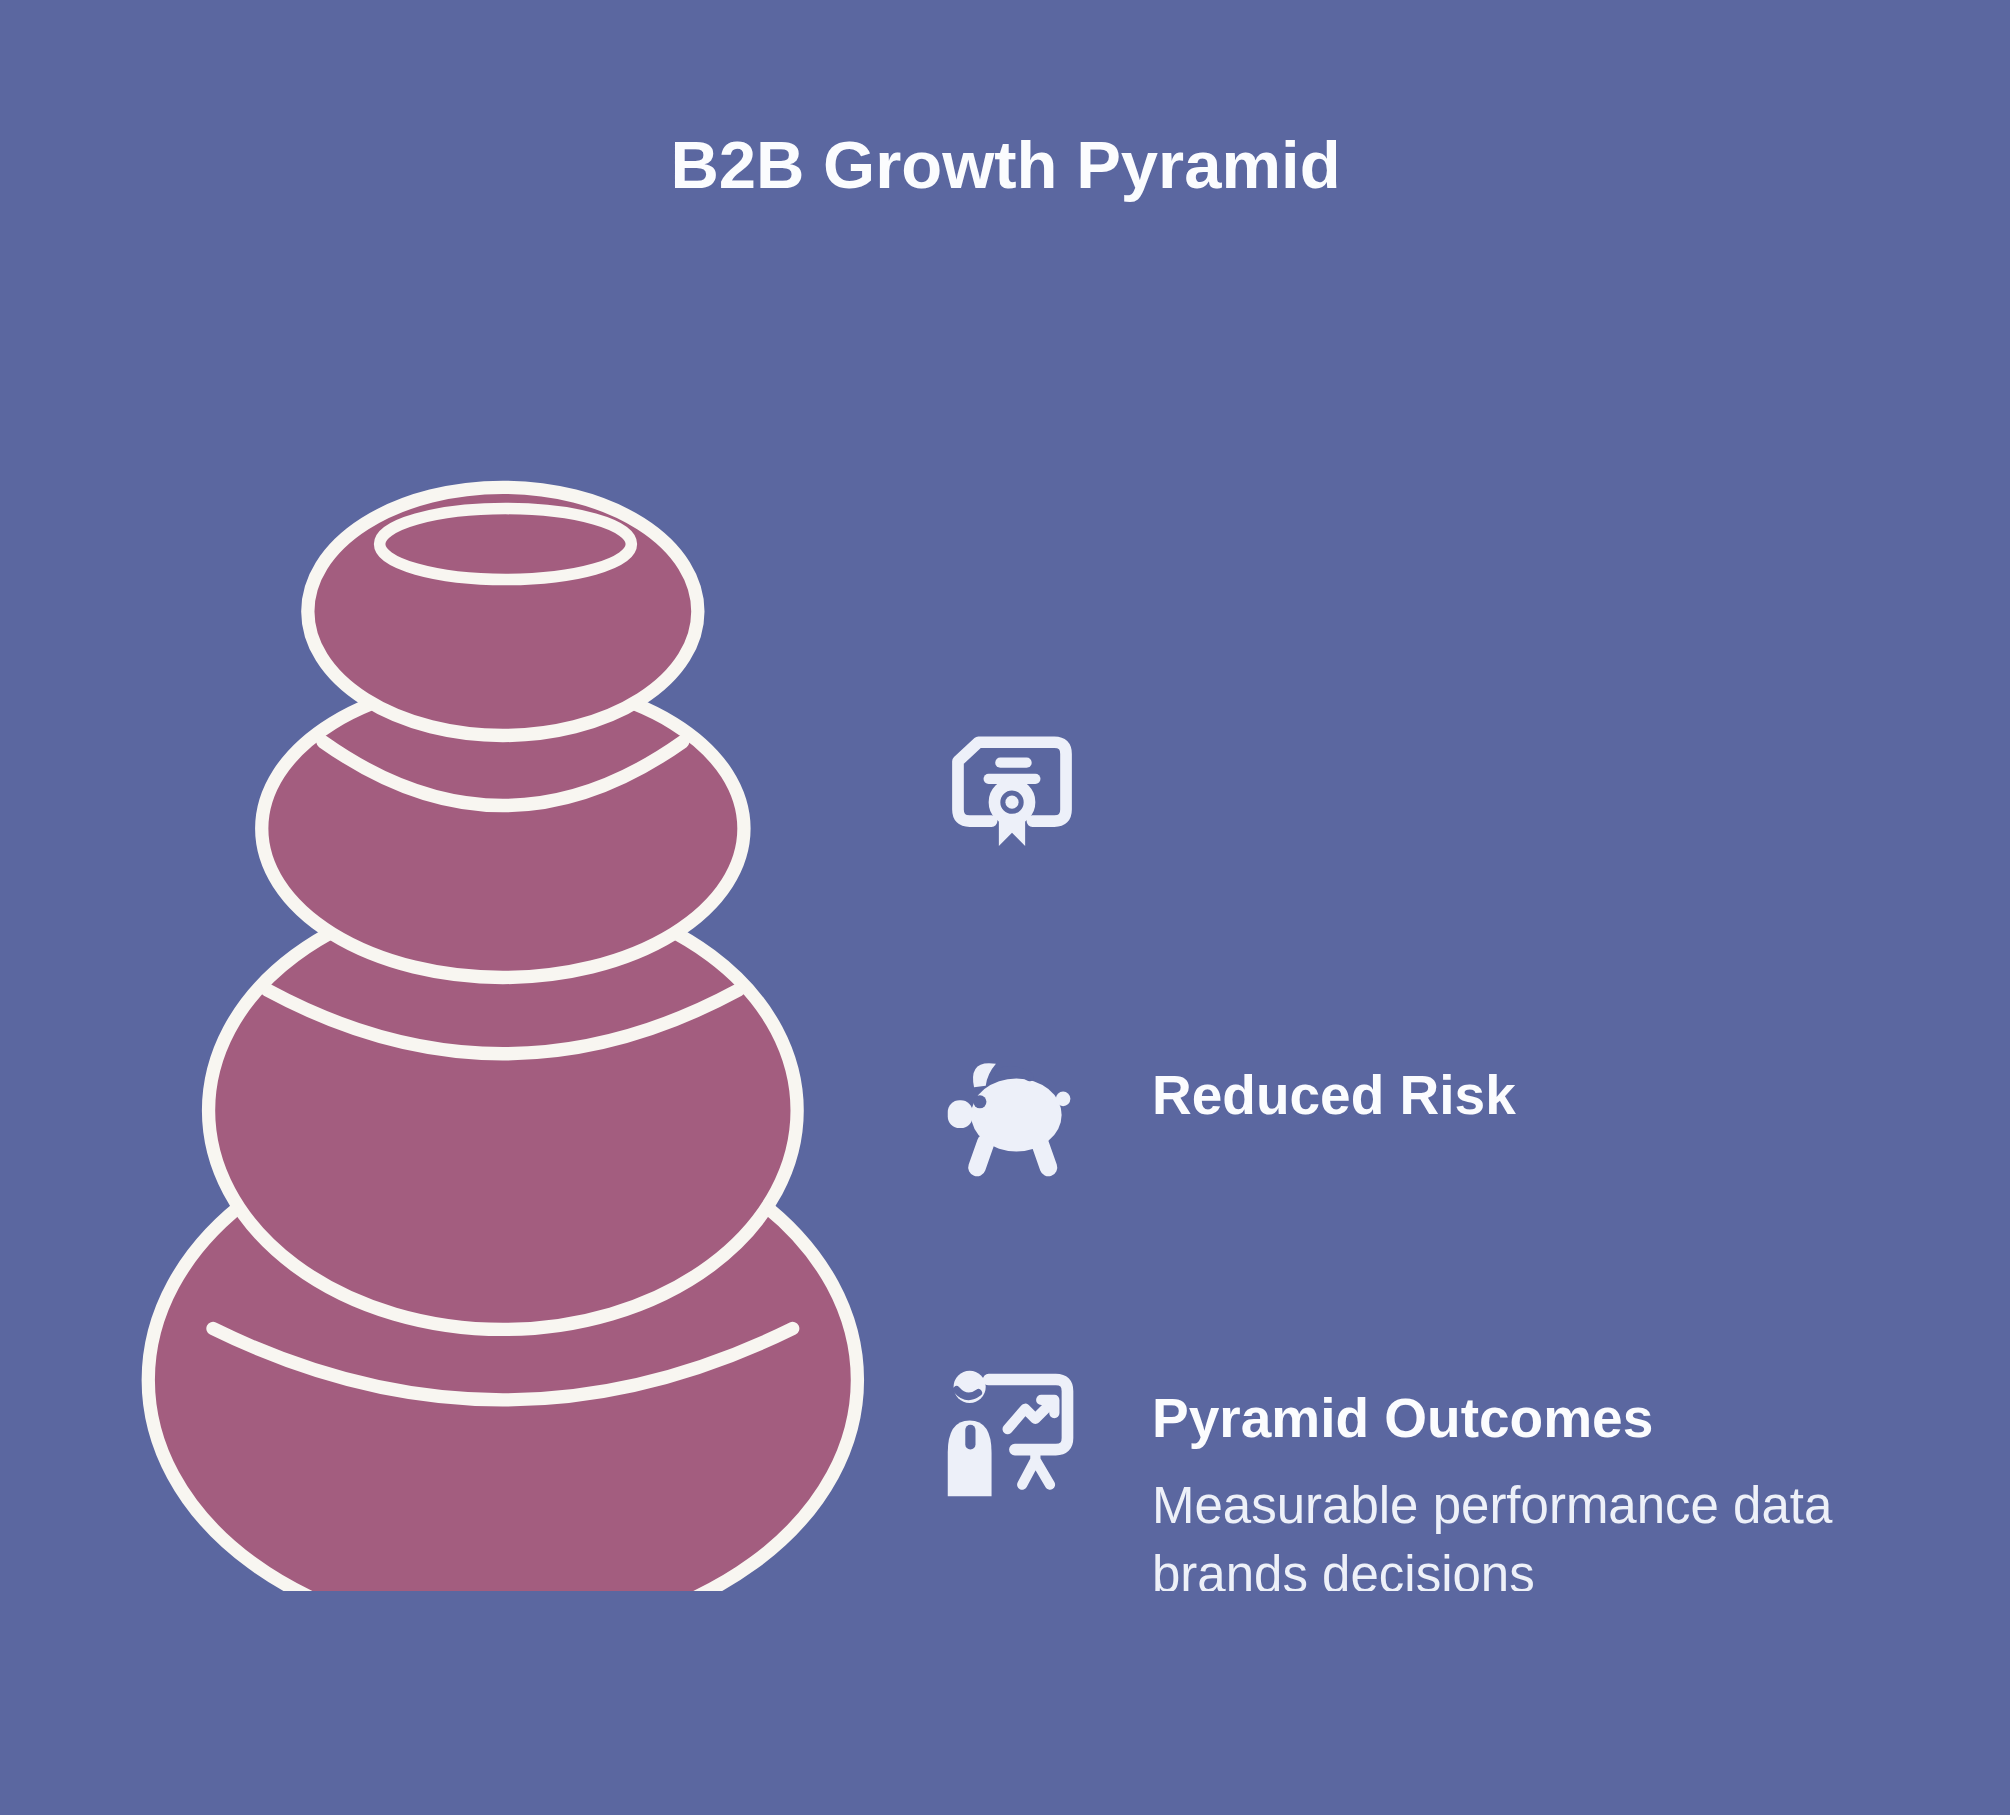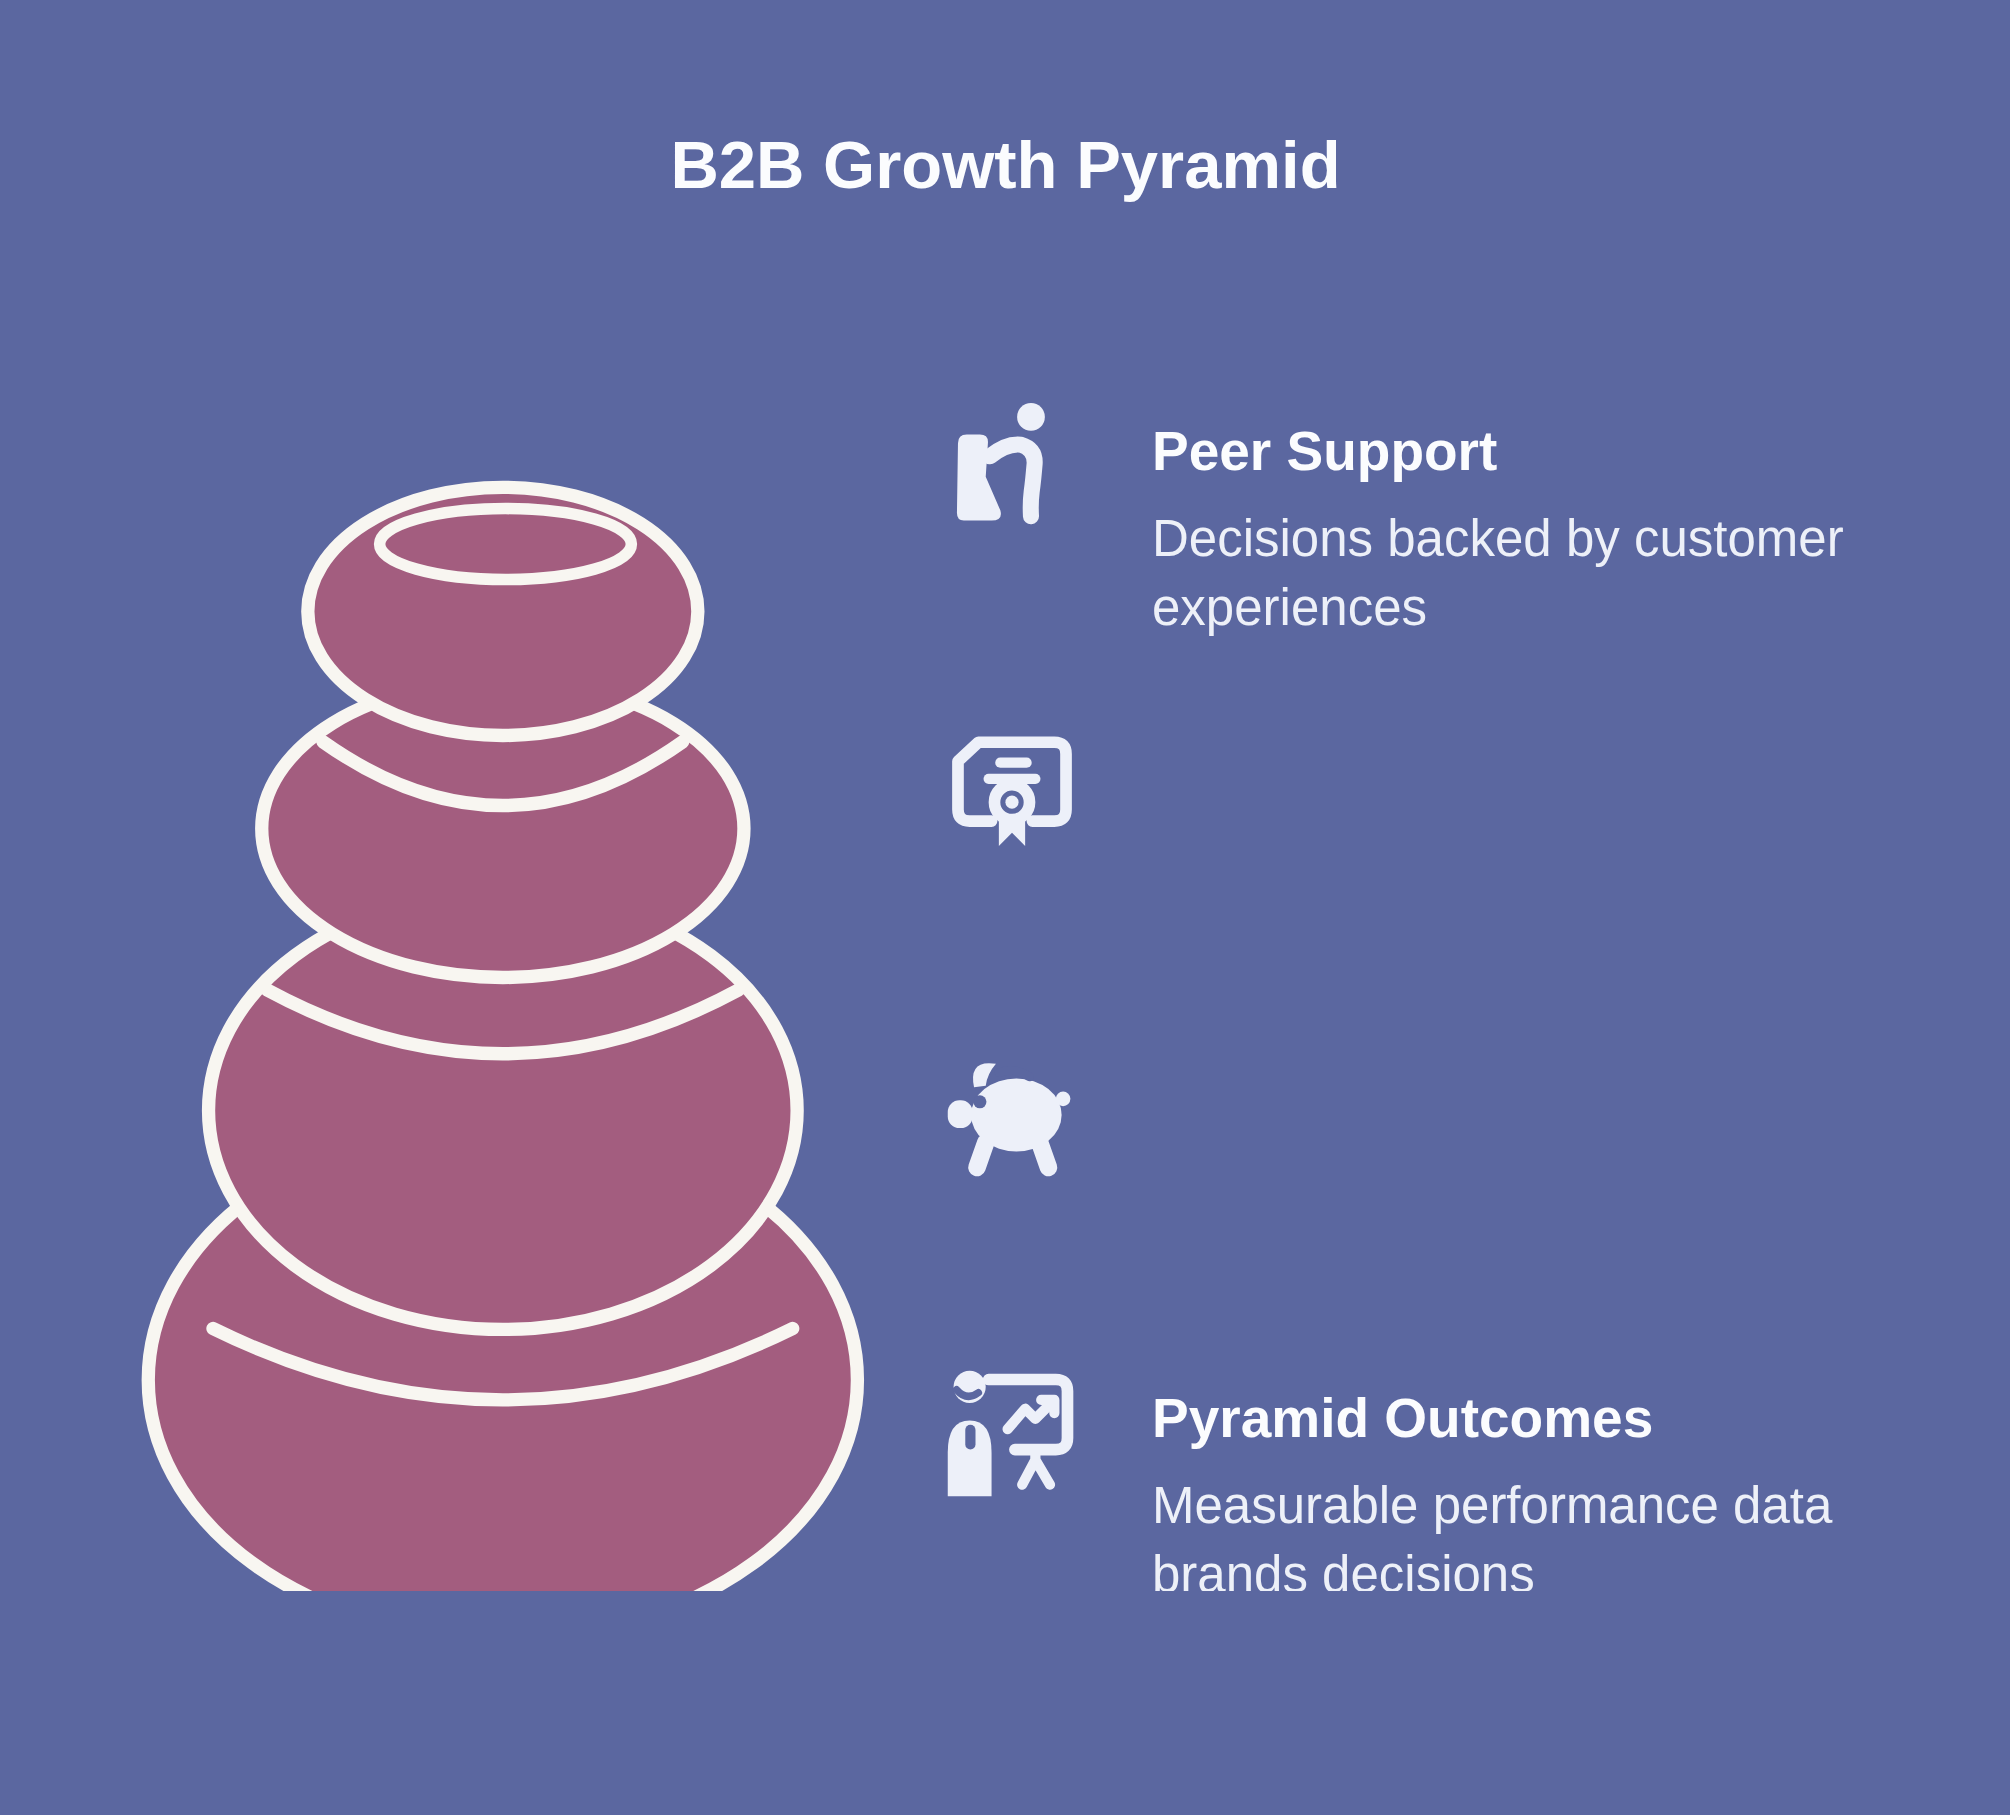--- a/index.html
+++ b/index.html
@@ -51,31 +51,20 @@
     <g>
       <ellipse class="stone" cx="567" cy="935" rx="272" ry="168"></ellipse>
       <path class="rim" d="M364 837 Q567 981 770 837"></path>
     </g>
     <g>
       <ellipse class="stone" cx="567" cy="690" rx="220" ry="140"></ellipse>
       <ellipse class="inner-rim" cx="570" cy="614" rx="142" ry="40"></ellipse>
     </g>
   </svg>
 
-  <div class="item" style="top:395px">
-    <svg class="icon" viewBox="0 0 100 100">
-      <path class="ic-fill" d="M13 33 Q13 27 19 27 L28 27 Q34 27 33.5 33 L32 56 L42 79 Q44 86 36 86 L17 86 Q12 86 12.3 80 Z"></path>
-      <circle class="ic-fill" cx="63" cy="15" r="9.5"></circle>
-      <path class="ic-stroke-xl" d="M35 42 Q46 33 56 34 Q66 37 65.5 47 Q64.5 59 63.5 66 Q62.5 74 63 83"></path>
-    </svg>
-    <div class="txt">
-      <div class="heading">Peer Support</div>
-      <div class="desc">Decisions backed by customer experiences</div>
-    </div>
-  </div>
 
   <div class="item" style="top:716px">
     <svg class="icon" viewBox="0 0 100 100">
       <path class="ic-stroke" d="M36 72 H21 Q13 72 13 64 V31 L27 18 H79 Q87 18 87 26 V64 Q87 72 79 72 H64"></path>
       <path class="ic-stroke ic-thin" d="M42 32 H60"></path>
       <path class="ic-stroke ic-thin" d="M34 43 H66"></path>
       <circle class="ic-stroke" cx="50" cy="59" r="12"></circle>
       <circle class="ic-fill" cx="50" cy="59" r="4.5"></circle>
       <path class="ic-fill" d="M41 69 L41 89 L50 80 L59 89 L59 69 Z"></path>
     </svg>
@@ -88,20 +77,21 @@
       <path class="ic-leg" d="M32 71 L26 88"></path>
       <path class="ic-leg" d="M69 71 L75 88"></path>
       <ellipse class="ic-fill" cx="53" cy="52" rx="31" ry="25"></ellipse>
       <rect class="ic-fill" x="6" y="42" width="17" height="19" rx="8"></rect>
       <path class="ic-fill" d="M24 33 Q20 14 39 17 Q33 24 32 32 Z"></path>
       <circle class="ic-fill" cx="85" cy="41" r="5"></circle>
       <path class="ic-bgstroke" d="M41 23 Q52 19 62 26"></path>
       <circle class="ic-bg" cx="28" cy="43" r="4.5"></circle>
     </svg>
     <div class="txt">
+      <div class="heading">Reduced Risk</div>
     </div>
   </div>
 
   <div class="item" style="top:1362px">
     <svg class="icon" viewBox="0 0 100 100">
       <path class="ic-stroke" d="M34 12 H80 Q88 12 88 20 V52 Q88 60 80 60 H52"></path>
       <path class="ic-stroke ic-thin" d="M47 46 L59 32 L66 39 L78 27"></path>
       <path class="ic-stroke ic-thin" d="M70 26 L79 26 L79 35"></path>
       <path class="ic-stroke ic-thin" d="M66 60 L66 67 M66 67 L57 84 M66 67 L76 84"></path>
       <circle class="ic-fill" cx="21" cy="17" r="11"></circle>

